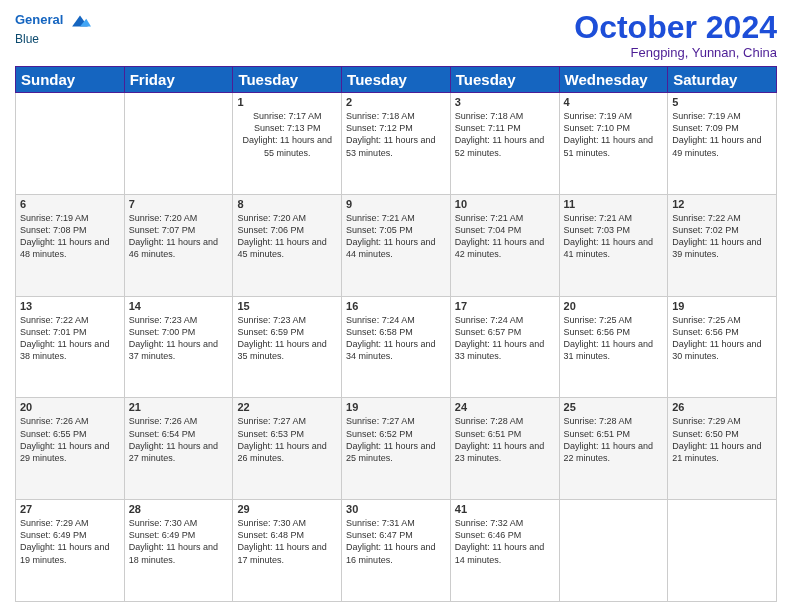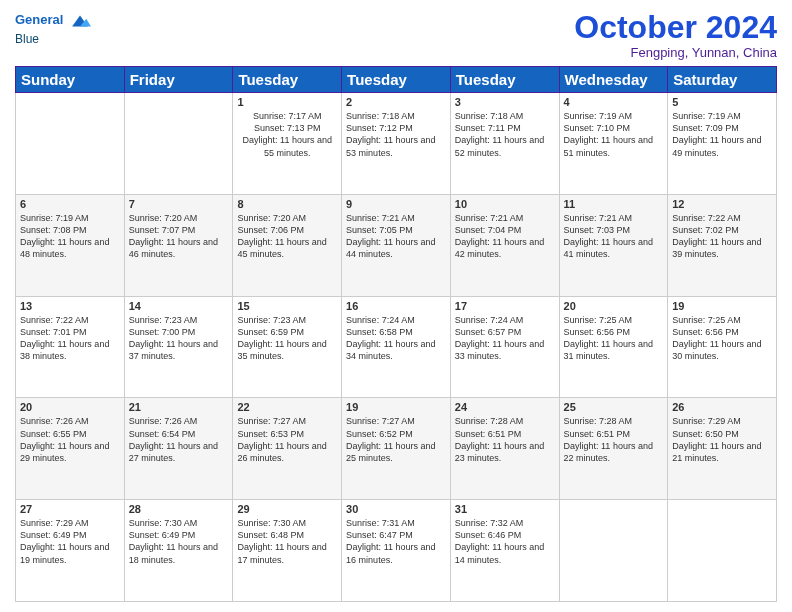--- a/index.html
+++ b/index.html
@@ -321,21 +321,21 @@
 Sunset: 6:48 PM
 Daylight: 11 hours and 17 minutes.</div>
           </td>
           <td>
             <span class="day-num">30</span>
             <div class="cell-text" style="white-space: pre-line;">Sunrise: 7:31 AM
 Sunset: 6:47 PM
 Daylight: 11 hours and 16 minutes.</div>
           </td>
           <td>
-            <span class="day-num">31</span>
+            <span class="day-num">41</span>
             <div class="cell-text" style="white-space: pre-line;">Sunrise: 7:32 AM
 Sunset: 6:46 PM
 Daylight: 11 hours and 14 minutes.</div>
           </td>
           <td class="empty"></td>
           <td class="empty"></td>
         </tr>
       </tbody>
   </table>
 </div>

